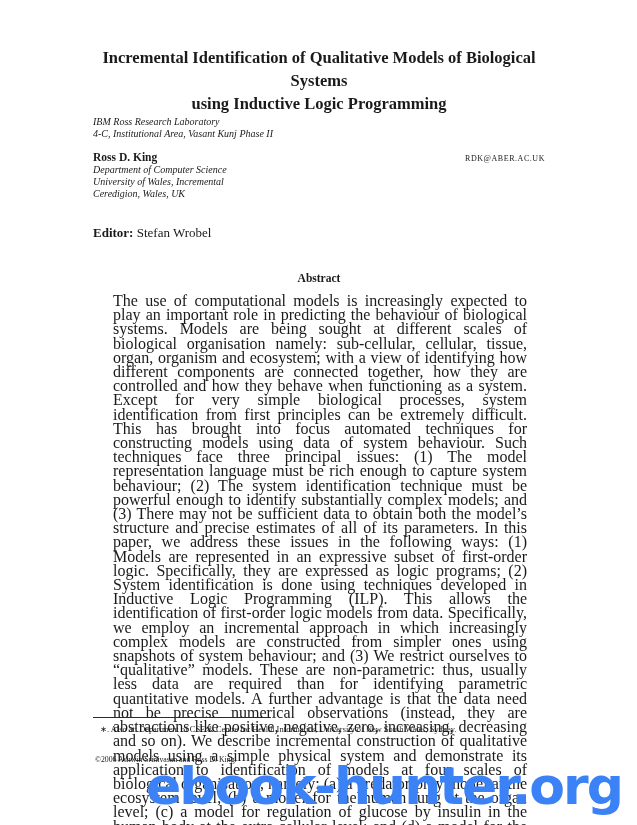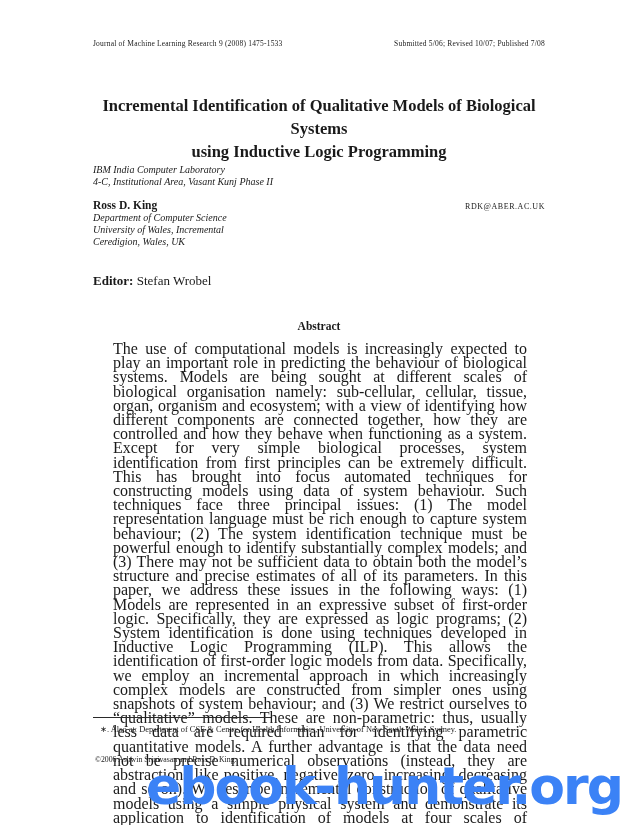--- a/index.html
+++ b/index.html
@@ -112,32 +112,28 @@
     color:#3b82f6;
     white-space:nowrap;
   }
 </style>
 </head>
 <body>
 
 <div class="page">
   <div class="content">
 
-    <div class="running-head">
-      <span>Journal of Machine Learning Research 9 (2008) 1475-1533</span>
-      <span>Submitted 5/06; Revised 10/07; Published 7/08</span>
-    </div>
 
     <div class="paper-title">
       <div>Incremental Identification of Qualitative Models of Biological Systems</div>
       <div>using Inductive Logic Programming</div>
     </div>
 
     <div class="affiliation">
-      <div>IBM India Computer Laboratory</div>
+      <div>IBM Ross Research Laboratory</div>
       <div>4-C, Institutional Area, Vasant Kunj Phase II</div>
     </div>
 
     <div class="author-row second">
       <span class="author-name"><span>Ross D. King</span></span>
       <span class="author-email">RDK@ABER.AC.UK</span>
     </div>
     <div class="affiliation">
       <div>Department of Computer Science</div>
       <div>University of Wales, Incremental</div>

